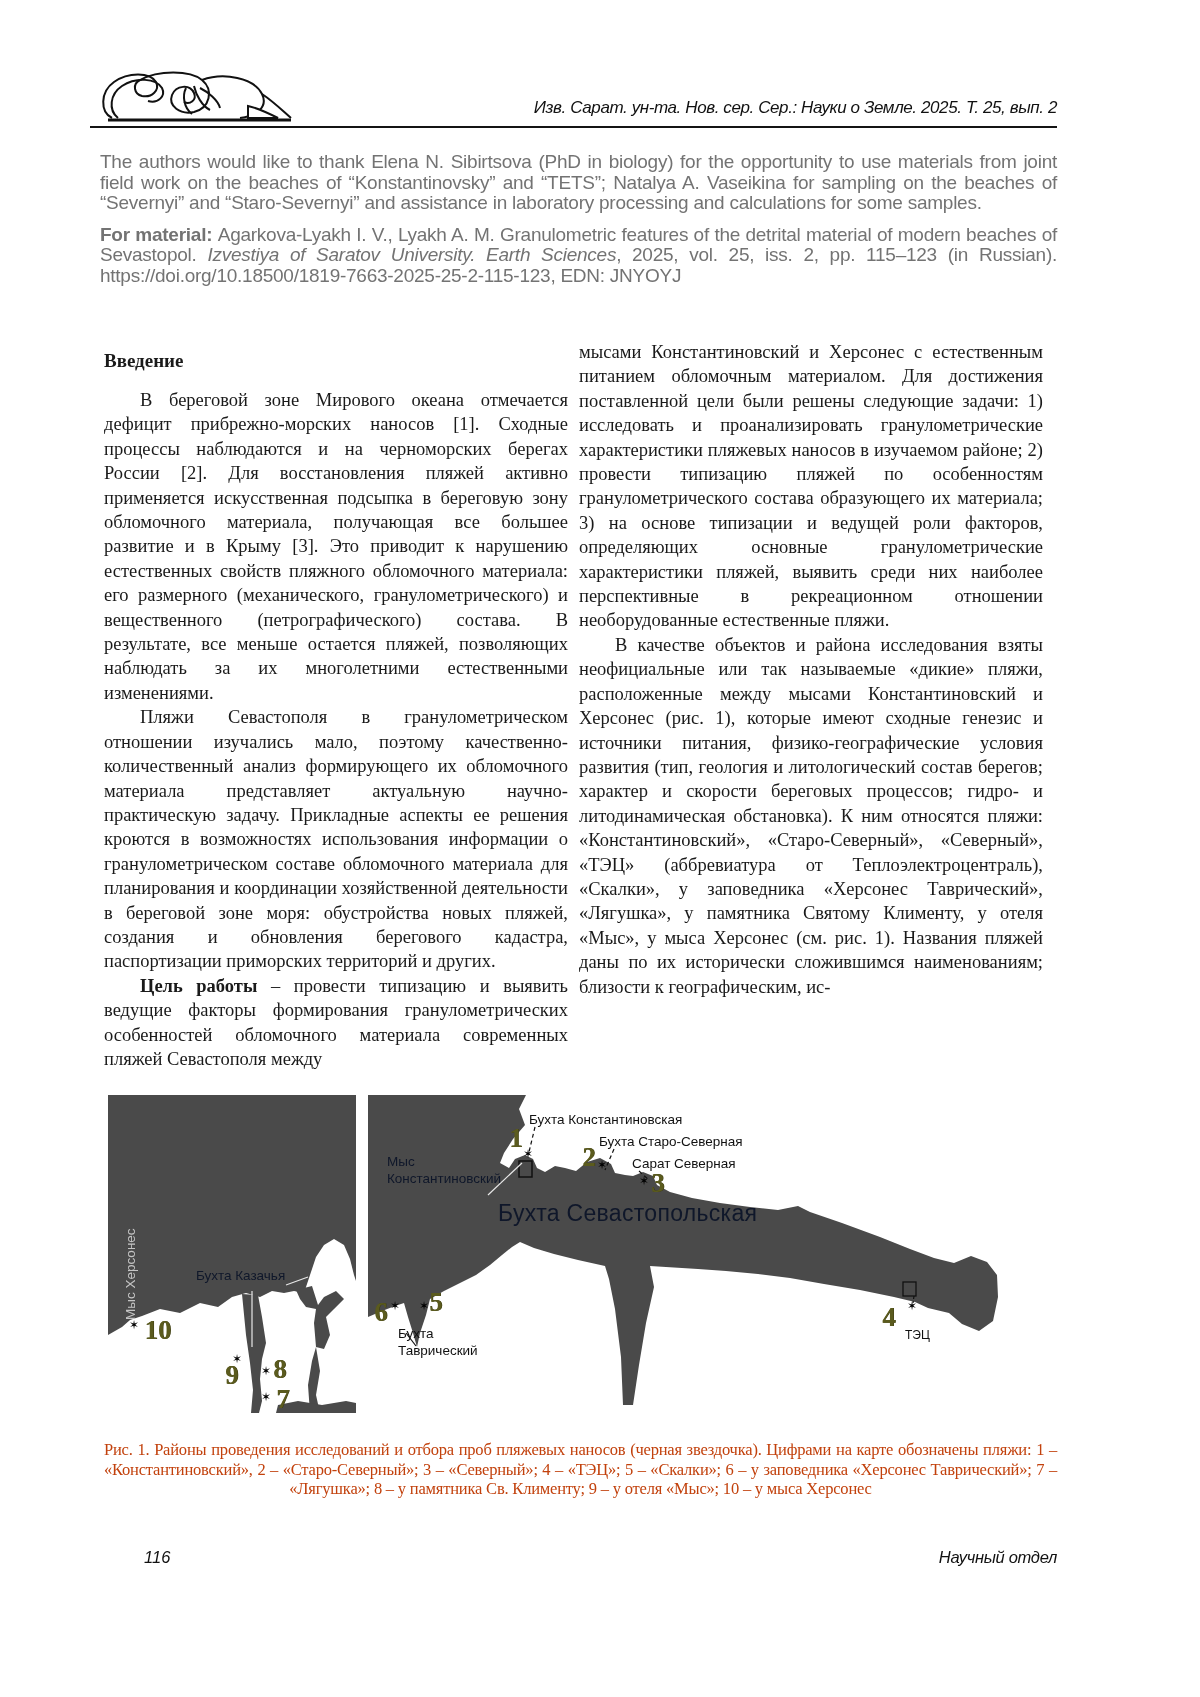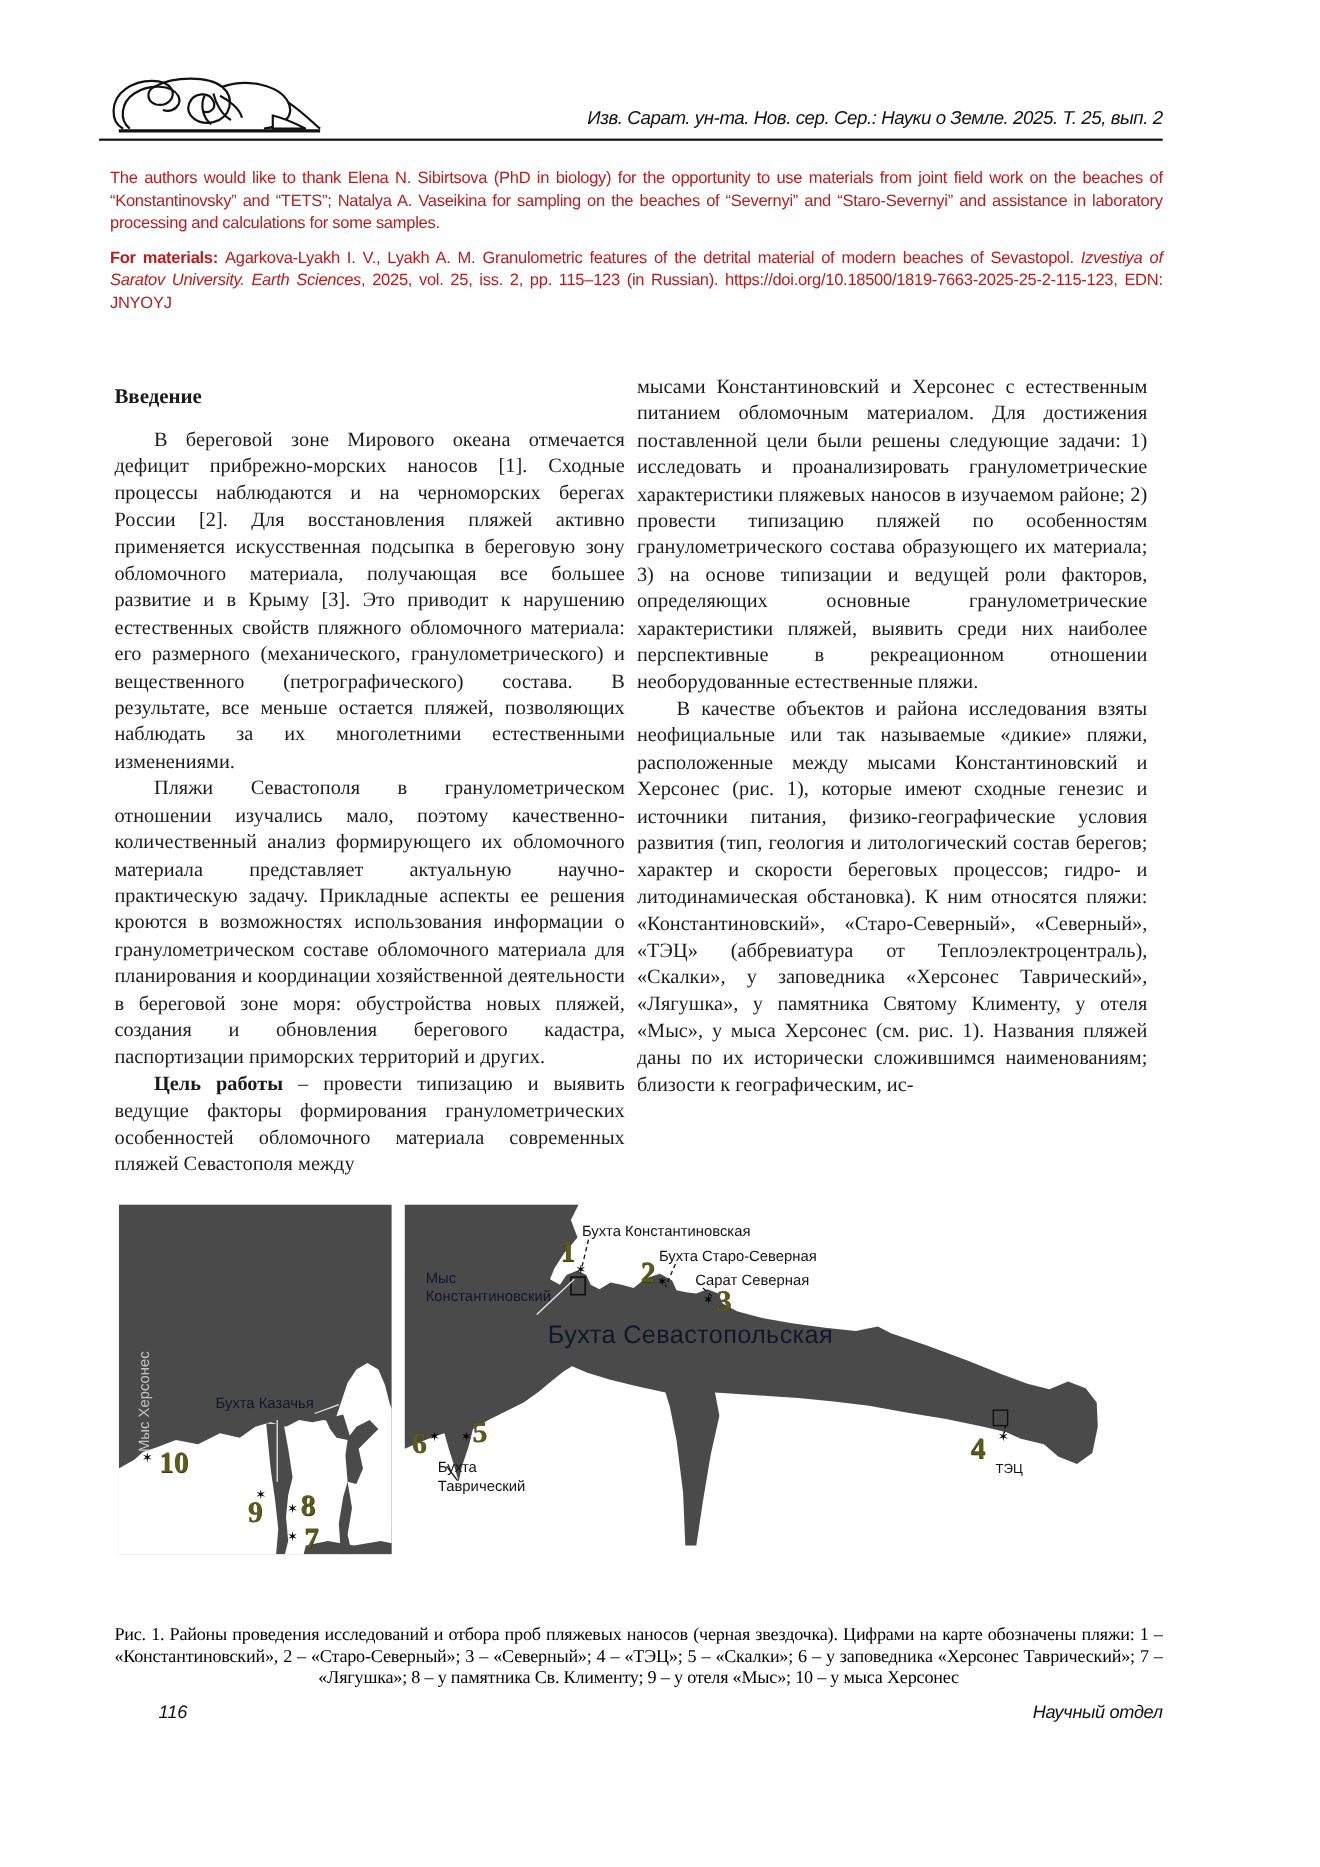--- a/index.html
+++ b/index.html
@@ -11,22 +11,22 @@
   }
   
   .header { position:absolute; left:90px; right:143px; top:68px; height:60px;
             border-bottom:2.5px solid #141414; }
   .logo { position:absolute; left:8px; bottom:-2px; }
   .journal-line { position:absolute; right:0; bottom:8px;
     font-family:"Liberation Sans", sans-serif; font-style:italic;
     font-size:17px; letter-spacing:-0.4px; color:#111; }
   
   .front { position:absolute; left:100px; right:143px; top:152px;
-    font-family:"Liberation Sans", sans-serif; font-size:15px;
-    line-height:20.5px; letter-spacing:-0.25px; text-align:justify; color:#b91c1c; }
+    font-family:"Liberation Sans", sans-serif; font-size:19px;
+    line-height:20.5px; letter-spacing:-0.25px; text-align:justify; color:#737373; }
   .front p { margin:0 0 11px 0; }
   .front .lbl { font-weight:bold; }
   .front .it { font-style:italic; }
   
   .columns { position:absolute; left:104px; top:340px; width:953px;
              display:flex; gap:11px; }
   .col { width:464px; }
   .col h3 { font-size:19px; font-weight:bold; margin:10px 0 16px 0; }
   .col p { font-size:18.5px; line-height:24.4px; text-align:justify; margin:0; }
   .col p.ind { text-indent:36px; }
@@ -42,21 +42,21 @@
   .map-label.vert { transform:rotate(-90deg); transform-origin:0 0; color:#c4c4c4; }
   .map-label.tets { font-size:12px; }
   .map-star { position:absolute; transform:translate(-50%,-50%);
     font-family:"DejaVu Sans", sans-serif; font-size:12px; color:#000; }
   .map-num { position:absolute; transform:translate(-50%,-50%);
     font-family:"Liberation Serif", serif; font-weight:bold; font-size:27px;
     color:#5b5b1e; text-shadow:0.5px 0.5px 0 #3a3a12; }
   
   .caption { position:absolute; left:104px; top:1440px; width:953px;
     font-size:16.5px; line-height:19.5px; letter-spacing:-0.2px;
-    text-align:justify; text-align-last:center; color:#000000;margin-top:36px; }
+    text-align:justify; text-align-last:center; color:#c2410c; }
   
   .footer { position:absolute; left:100px; right:143px; top:1548px;
     font-family:"Liberation Sans", sans-serif; font-style:italic;
     font-size:16.5px; color:#111; }
   .footer .pg { float:left;margin-left:44px; }
   .footer .sect { float:right; letter-spacing:-0.3px; }
 </style>
 </head>
 <body>
 
@@ -73,21 +73,21 @@
         <path d="M164,26 C176,34 186,44 193,50"></path>
         <path d="M150,38 C160,40 172,46 180,50 L150,50 Z" fill="#fff"></path>
         <path d="M10,52 L193,52" stroke-width="3"></path>
       </svg>
     </div>
     <div class="journal-line">Изв. Сарат. ун-та. Нов. сер. Сер.: Науки о Земле. 2025. Т. 25, вып. 2</div>
   </div>
 
   <div class="front">
     <p><span>The authors would like to thank Elena N. Sibirtsova (PhD in biology) for the opportunity to use materials from joint field work on the beaches of “Konstantinovsky” and “TETS”; Natalya A. Vaseikina for sampling on the beaches of “Severnyi” and “Staro-Severnyi” and assistance in laboratory processing and calculations for some samples.</span></p>
-    <p><span class="lbl">For materials: </span><span>Agarkova-Lyakh I. V., Lyakh A. M. Granulometric features of the detrital material of modern beaches of Sevastopol. </span><span class="it">Izvestiya of Saratov University. Earth Sciences</span><span>, 2025, vol. 25, iss. 2, pp. 115–123 (in Russian). https://doi.org/10.18500/1819-7663-2025-25-2-115-123, EDN: JNYOYJ</span></p>
+    <p><span class="lbl">For material: </span><span>Agarkova-Lyakh I. V., Lyakh A. M. Granulometric features of the detrital material of modern beaches of Sevastopol. </span><span class="it">Izvestiya of Saratov University. Earth Sciences</span><span>, 2025, vol. 25, iss. 2, pp. 115–123 (in Russian). https://doi.org/10.18500/1819-7663-2025-25-2-115-123, EDN: JNYOYJ</span></p>
   </div>
 
   <div class="columns">
     <div class="col">
       <h3>Введение</h3>
       <p class="ind">В береговой зоне Мирового океана отмечается дефицит прибрежно-морских наносов [1]. Сходные процессы наблюдаются и на черноморских берегах России [2]. Для восстановления пляжей активно применяется искусственная подсыпка в береговую зону обломочного материала, получающая все большее развитие и в Крыму [3]. Это приводит к нарушению естественных свойств пляжного обломочного материала: его размерного (механического, гранулометрического) и вещественного (петрографического) состава. В результате, все меньше остается пляжей, позволяющих наблюдать за их многолетними естественными изменениями.</p>
       <p class="ind">Пляжи Севастополя в гранулометрическом отношении изучались мало, поэтому качественно-количественный анализ формирующего их обломочного материала представляет актуальную научно-практическую задачу. Прикладные аспекты ее решения кроются в возможностях использования информации о гранулометрическом составе обломочного материала для планирования и координации хозяйственной деятельности в береговой зоне моря: обустройства новых пляжей, создания и обновления берегового кадастра, паспортизации приморских территорий и других.</p>
       <p class="ind"><span class="lead">Цель работы</span><span> – провести типизацию и выявить ведущие факторы формирования гранулометрических особенностей обломочного материала современных пляжей Севастополя между</span></p>
     </div>
     <div class="col">

